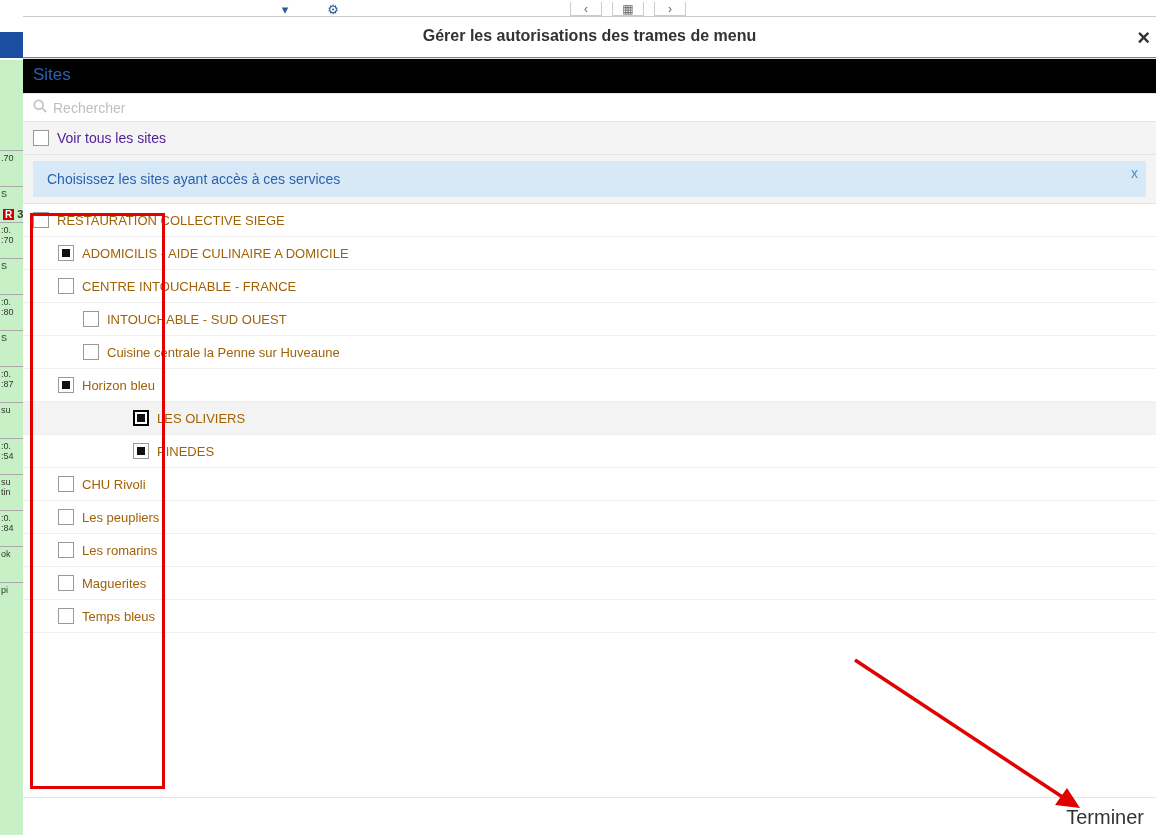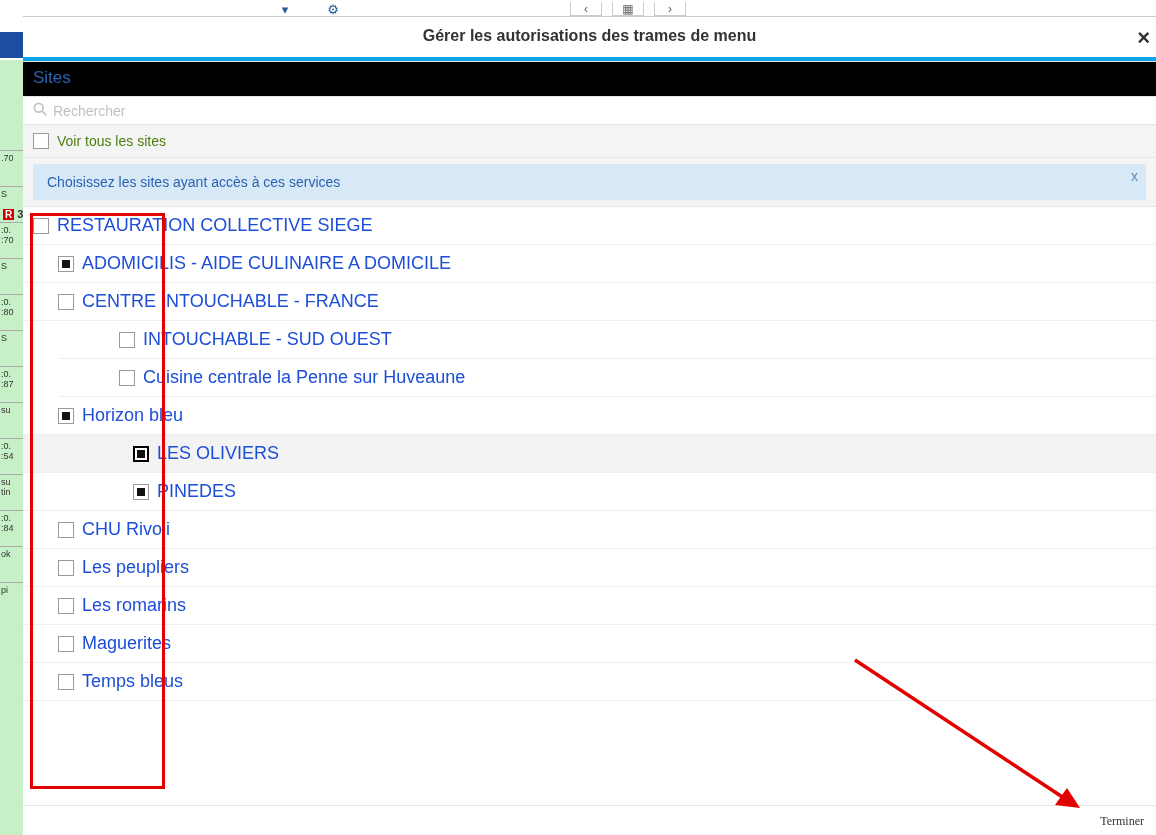--- a/index.html
+++ b/index.html
@@ -13,50 +13,50 @@
   .bg .top-icons { position: absolute; left: 270px; top: 2px; display: flex; gap: 18px; }
   .bg .top-icons .icon-box { width: 30px; height: 14px; display:flex; align-items:center; justify-content:center; color:#2a5a9a; font-size:13px; }
   .bg .center-nav { position: absolute; left: 570px; top: 2px; display: flex; gap: 10px; }
   .bg .center-nav .navbox { width: 32px; height: 14px; border:1px solid #ccc; border-top:none; background:#fff; display:flex; align-items:center; justify-content:center; font-size:12px; color:#666; }
   .bg .bluebar { position:absolute; left:0; top:32px; width:23px; height:26px; background:#1b4da1; }
   .bg .date-badge { position:absolute; left:3px; top:148px; font-size:11px; font-weight:bold; color:#333; }
   .bg .red-r { background:#c00; color:#fff; padding:0 2px; font-size:10px; font-weight:bold; }
 
   
   .modal { position: absolute; left: 23px; top: 16px; right: 0; bottom: 0; background: #fff; border-top: 1px solid #ccc; z-index: 10; display: flex; flex-direction: column; }
-  .modal-header { padding: 10px 0 12px; text-align: center; font-size: 16px; font-weight: bold; color: #333; position: relative; border-bottom: 4px solid #0ea5e9; }
+  .modal-header { padding: 10px 0 12px; text-align: center; font-size: 16px; font-weight: bold; color: #333; position: relative; border-bottom: 1px solid #0ea5e9; }
   .close-x { position: absolute; right: 6px; top: 10px; font-size: 22px; font-weight: bold; color: #333; cursor: pointer; line-height: 1; }
 
   .section-title { background: #000000; border-top: 1px solid #e5e5e5; border-bottom: 1px solid #e5e5e5; padding: 6px 10px 8px; font-size: 17px; color: #2a62b0; }
 
   .search-row { border-bottom: 1px solid #e5e5e5; padding: 5px 10px; display: flex; align-items: center; gap: 6px; color: #bfbfbf; }
   .search-row .mag { font-size: 14px; color: #c4c4c4; }
   .search-row input { border: none; outline: none; font-size: 14px; width: 100%; color: #333; }
   .search-row input::placeholder { color: #bfbfbf; }
 
-  .show-all-row { background: #f4f4f4; border-bottom: 1px solid #e5e5e5; padding: 8px 10px; display: flex; align-items: center; gap: 8px; font-size: 14px; color: #4d7c0f; }
+  .show-all-row { background: #f4f4f4; border-bottom: 1px solid #e5e5e5; padding: 8px 10px; display: flex; align-items: center; gap: 8px; font-size: 14px; color: #4c1d95; }
   .cb { width: 16px; height: 16px; border: 1px solid #9a9a9a; background: #fff; flex: 0 0 auto; display:flex; align-items:center; justify-content:center; }
   .cb.partial::after { content:""; width:8px; height:8px; background:#111; display:block; }
 
   .info-banner-wrap { padding: 6px 10px; background:#f4f4f4; border-bottom:1px solid #e5e5e5; position:relative; }
   .info-banner { background: #d7e9f7; color: #2a62b0; padding: 10px 14px; font-size: 14px; position: relative; }
   .info-banner .close-banner { position: absolute; right: 8px; top: 4px; font-size: 14px; color: #5a8abf; cursor: pointer; }
 
   .tree-wrap { position: relative; flex: 1; overflow: hidden; border-bottom:1px solid #e5e5e5; }
   .tree { position: absolute; inset: 0; overflow-y: auto; }
-  .tree-row { display: flex; align-items: center; gap: 8px; padding: 8px 10px; font-size: 18px; color: #1d4ed8; border-bottom: 1px solid #efefef; }
+  .tree-row { display: flex; align-items: center; gap: 8px; padding: 8px 10px; font-size: 13px; color: #a16207; border-bottom: 1px solid #efefef; }
   .tree-row.lvl0 { padding-left: 10px; }
   .tree-row.lvl1 { padding-left: 35px; }
-  .tree-row.lvl2 { padding-left: 60px; margin-left: 36px; }
+  .tree-row.lvl2 { padding-left: 60px; }
   .tree-row.lvl3 { padding-left: 35px; }
   .tree-row.lvl4 { padding-left: 110px; }
   .tree-row.selected { background: #f3f3f3; }
   .tree-row.selected .cb { border: 2px solid #000; }
 
-  .footer { display:flex; justify-content:flex-end; padding: 8px 12px 6px; font-size: 12px; color: #333; font-family: Liberation Serif, serif; }
+  .footer { display:flex; justify-content:flex-end; padding: 8px 12px 6px; font-size: 20px; color: #333; }
   .footer-btn { cursor: pointer; }
 
   
   .anno-rect { position: absolute; left: 30px; top: 213px; width: 135px; height: 576px; border: 3px solid #e20000; z-index: 50; pointer-events: none; }
   .anno-arrow { position: absolute; left: 845px; top: 650px; z-index: 50; pointer-events: none; }
   .anno-arrow svg { overflow: visible; }
   .anno-arrow line { stroke:#e20000; stroke-width:3.5; }
   .anno-arrow polygon { fill:#e20000; }
 
   

